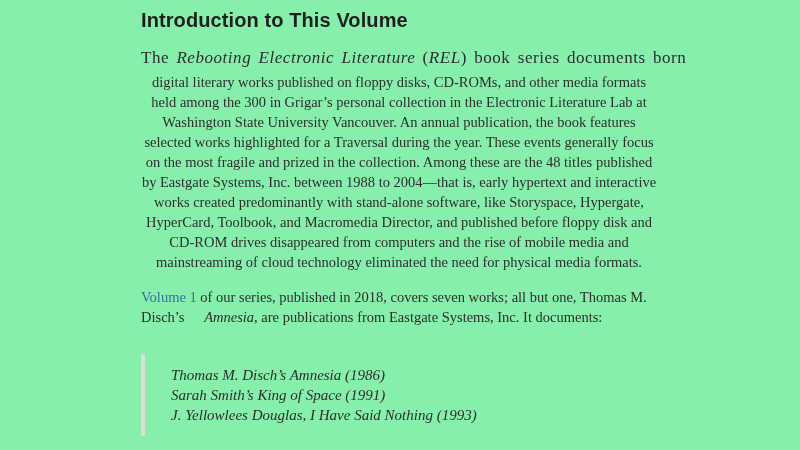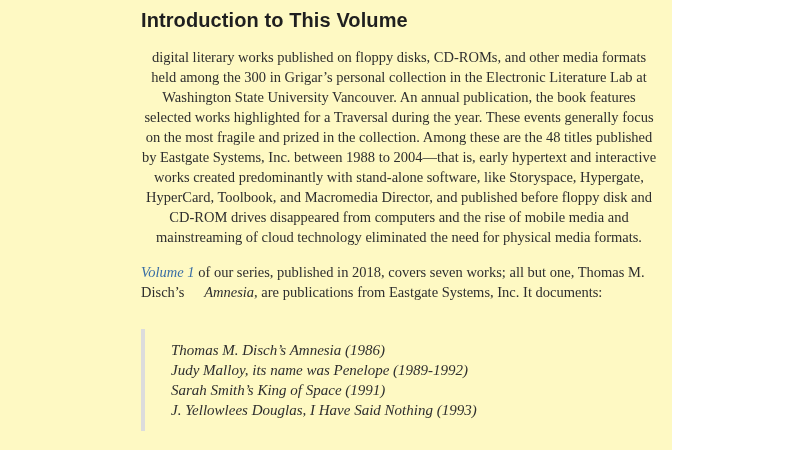--- a/index.html
+++ b/index.html
@@ -4,23 +4,23 @@
 <style>
   html, body {
     margin: 0;
     padding: 0;
     background: #ffffff;
     width: 800px;
     height: 450px;
     overflow: hidden;
   }
   .page {
-    width: 672px;
+    width: 800px;
     height: 450px;
-    background: #fef9c3;
+    background: #86efac;
     box-sizing: border-box;
   }
   .content {
     margin-left: 141px;
     width: 516px;
     padding-top: 9px;
     box-sizing: content-box;
   }
   .page-title {
     font-family: "Liberation Sans", sans-serif;
@@ -52,21 +52,20 @@
   }
   .second-paragraph {
     font-family: "Liberation Serif", serif;
     font-size: 14.5px;
     line-height: 20px;
     color: #2e2e2e;
     margin: 15px 0 0 0;
   }
   .volume-link {
     color: #3a6ea5;
-    font-style: italic;
     text-decoration: none;
     cursor: pointer;
     margin-top: 29px;
   }
   .second-paragraph .it { font-style: italic; margin-left: 16px; }
   .works-blockquote {
     margin: 27px 0 0 0;
     border-left: 4px solid #dcdcdc;
     padding: 11px 0 11px 26px;
   }
@@ -80,27 +79,27 @@
   }
 </style>
 </head>
 <body>
 
 <div class="page">
   <div class="content">
 
     <h1 class="page-title">Introduction to This Volume</h1>
 
+    <p class="lead-line"><span>The </span><span class="it">Rebooting Electronic Literature</span><span> (</span><span class="it">REL</span><span>) book series documents born</span></p>
 
     <p class="body-paragraph">digital literary works published on floppy disks, CD-ROMs, and other media formats held among the 300 in Grigar’s personal collection in the Electronic Literature Lab at Washington State University Vancouver. An annual publication, the book features selected works highlighted for a Traversal during the year. These events generally focus on the most fragile and prized in the collection. Among these are the 48 titles published by Eastgate Systems, Inc. between 1988 to 2004––that is, early hypertext and interactive works created predominantly with stand-alone software, like Storyspace, Hypergate, HyperCard, Toolbook, and Macromedia Director, and published before floppy disk and CD-ROM drives disappeared from computers and the rise of mobile media and mainstreaming of cloud technology eliminated the need for physical media formats.</p>
 
     <p class="second-paragraph"><a class="volume-link">Volume 1</a><span> of our series, published in 2018, covers seven works; all but one, Thomas M. Disch’s </span><span class="it">Amnesia</span><span>, are publications from Eastgate Systems, Inc. It documents:</span></p>
 
     <blockquote class="works-blockquote">
       <div class="work-item">Thomas M. Disch’s Amnesia (1986)</div>
-      <div class="work-item">Judy Malloy, its name was Penelope (1989-1992)</div>
       <div class="work-item">Sarah Smith’s King of Space (1991)</div>
       <div class="work-item">J. Yellowlees Douglas, I Have Said Nothing (1993)</div>
 
     </blockquote>
 
   </div>
 </div>
 
 </body></html>

